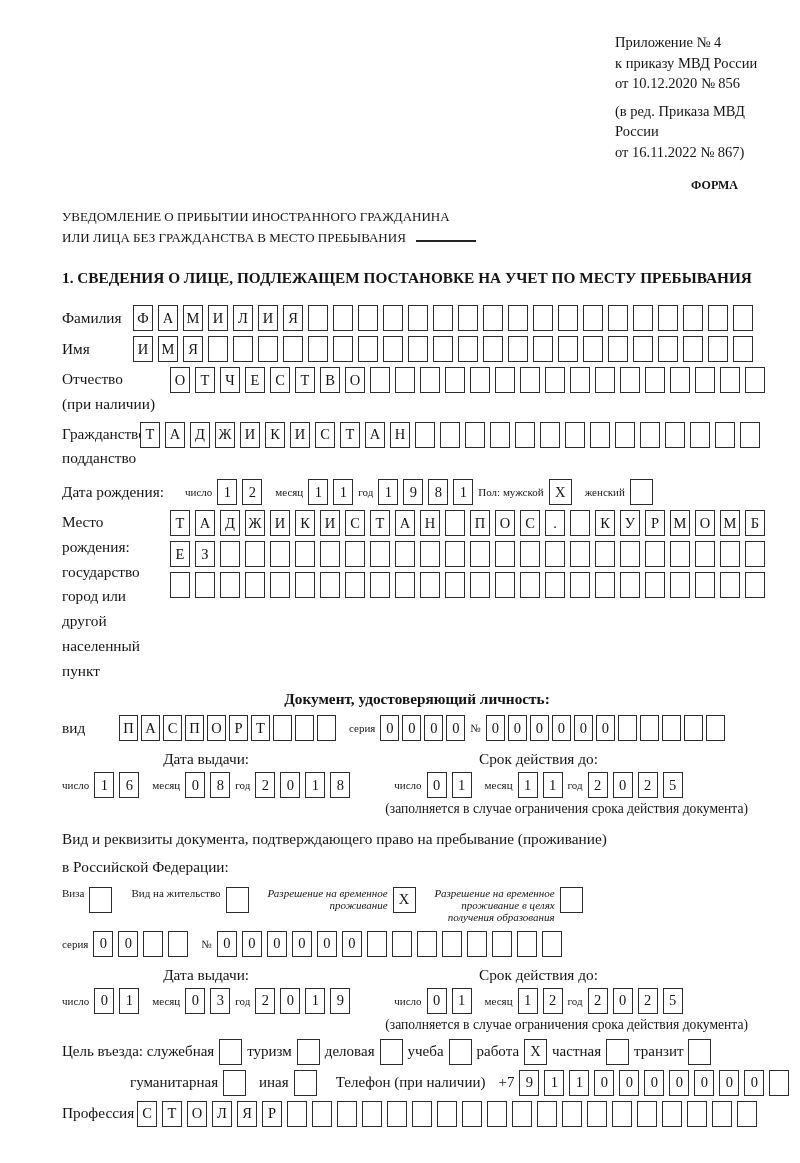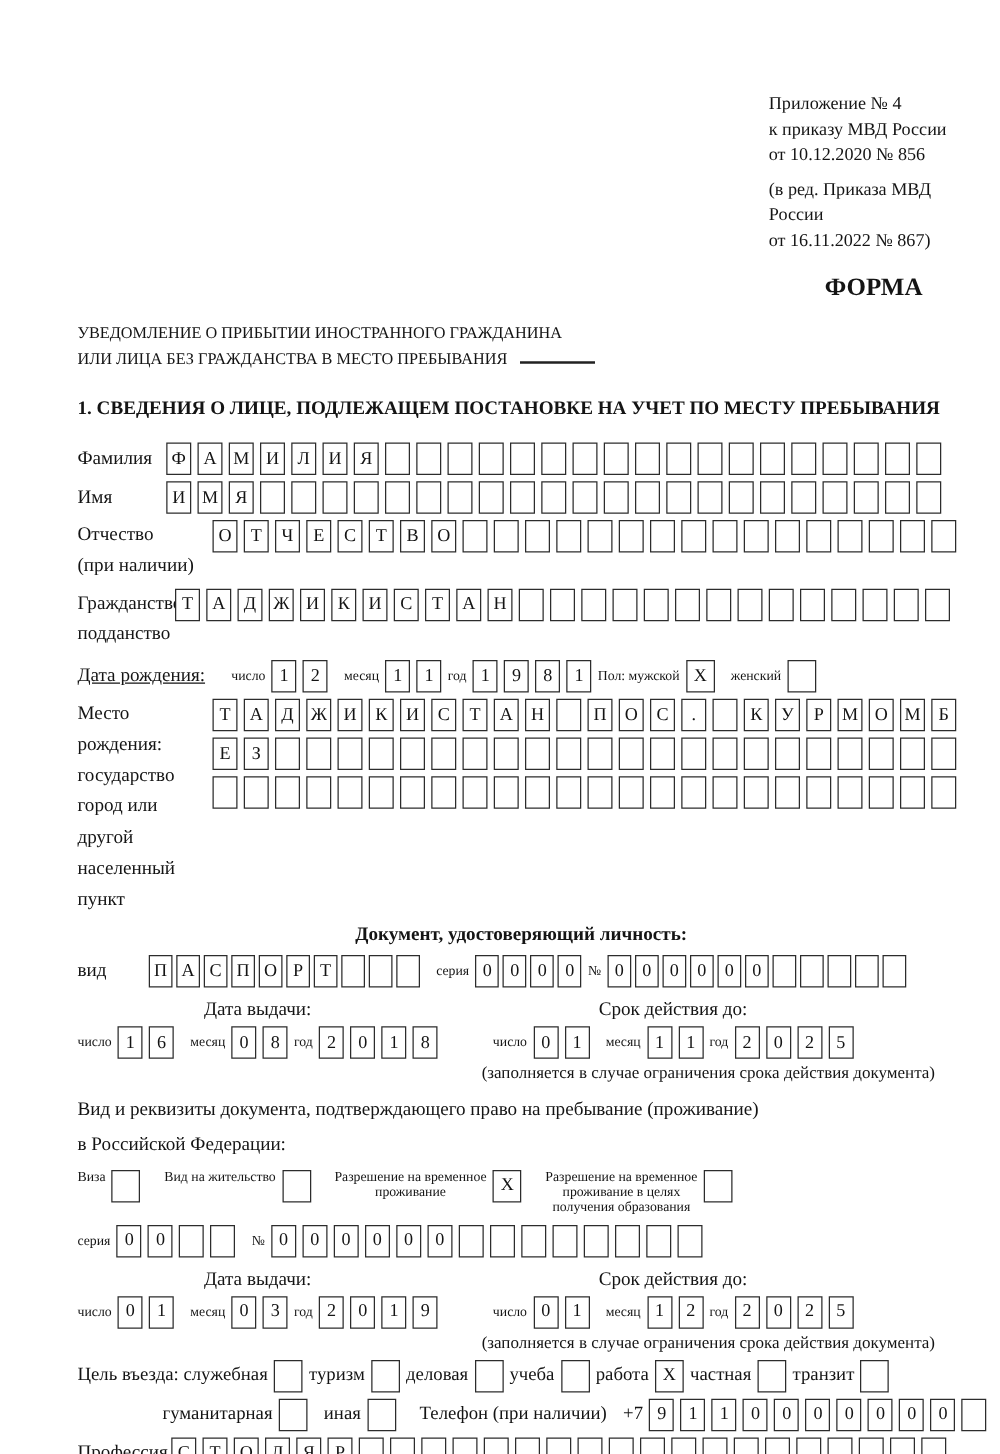--- a/index.html
+++ b/index.html
@@ -6,41 +6,41 @@
   html, body { margin: 0; padding: 0; background: #ffffff; }
   body {
     width: 800px; min-height: 1163px;
     font-family: "Liberation Serif", "DejaVu Serif", serif;
     color: #141414;
   }
   .page { padding: 32px 28px 18px 62px; }
 
   .pre { white-space: pre-line; }
 
-  .appendix { margin-left: 553px; font-size: 14.5px; line-height: 1.42; margin-top: 41px; }
+  .appendix { margin-left: 553px; font-size: 14.5px; line-height: 1.42; }
   .appendix .rev { margin-top: 7px; }
 
-  .forma { font-weight: bold; text-align: right; padding-right: 34px; font-size: 20px; margin-top: 16px; }
+  .forma { font-weight: bold; text-align: right; padding-right: 34px; font-size: 12px; margin-top: 16px; }
 
   .title { text-align: left; font-weight: normal; font-size: 13px; line-height: 1.6; margin-top: 14px; }
   .t-underline { display: inline-block; width: 60px; border-bottom: 2px solid #222; height: 13px; margin-left: 10px; }
 
   .sec-heading { font-weight: bold; font-size: 15.3px; margin-top: 20px; margin-bottom: 18px; }
 
   .frow { display: flex; align-items: center; gap: 5px; margin-bottom: 5px; }
   .frow.top { align-items: flex-start; }
   .flabel { font-size: 15.3px; line-height: 1.62; white-space: pre-line; flex: 0 0 auto; }
   .sub { font-size: 11px; flex: 0 0 auto; }
   .f15 .sub, .f15 .flabel { font-size: 15px; }
   .ml14 { margin-left: 14px; }
   .ml8 { margin-left: 8px; }
 
   .w52 { width: 52px; } .w66 { width: 66px; } .w70 { width: 70px; }
   .w73 { width: 73px; } .w103 { width: 103px; }
-  .w118 { width: 118px; text-decoration: underline; }
+  .w118 { width: 118px; }
 
   .cells { display: flex; gap: 5px; flex: 0 0 auto; }
   .cell {
     width: 20px; height: 26px; border: 1.6px solid #2c2c2c;
     display: flex; align-items: center; justify-content: center;
     font-size: 14.5px; flex: 0 0 auto; background: #fff;
   }
   .cells.tight { gap: 3px; }
   .cells.tight .cell { width: 19px; }
   .cb-box .cell { width: 23px; }
@@ -48,21 +48,21 @@
 
   .doc-heading { font-weight: bold; text-align: center; font-size: 15.3px; margin: 7px 0 7px; }
 
   .dateblock { display: flex; margin-top: 9px; }
   .datecol.right { margin-left: 44px; }
   .datehead { text-align: center; font-size: 15.3px; margin-bottom: 4px; }
   .dgroup { display: flex; align-items: center; gap: 5px; }
   .date-note { text-align: right; padding-right: 24px; font-size: 13.6px; margin-top: 3px; margin-bottom: 6px; }
 
   .res-doc { font-size: 15.3px; line-height: 1.8; margin-top: 8px; margin-bottom: 6px; }
-  .center { text-align: center; }
+  .center { text-align: right; font-style: italic; }
   .indent68 { padding-left: 68px; }
   .mt8 { margin-top: 8px; }
 </style>
 </head>
 <body>
 
 <div class="page">
 
   <div class="appendix">
     <div class="pre">Приложение № 4

